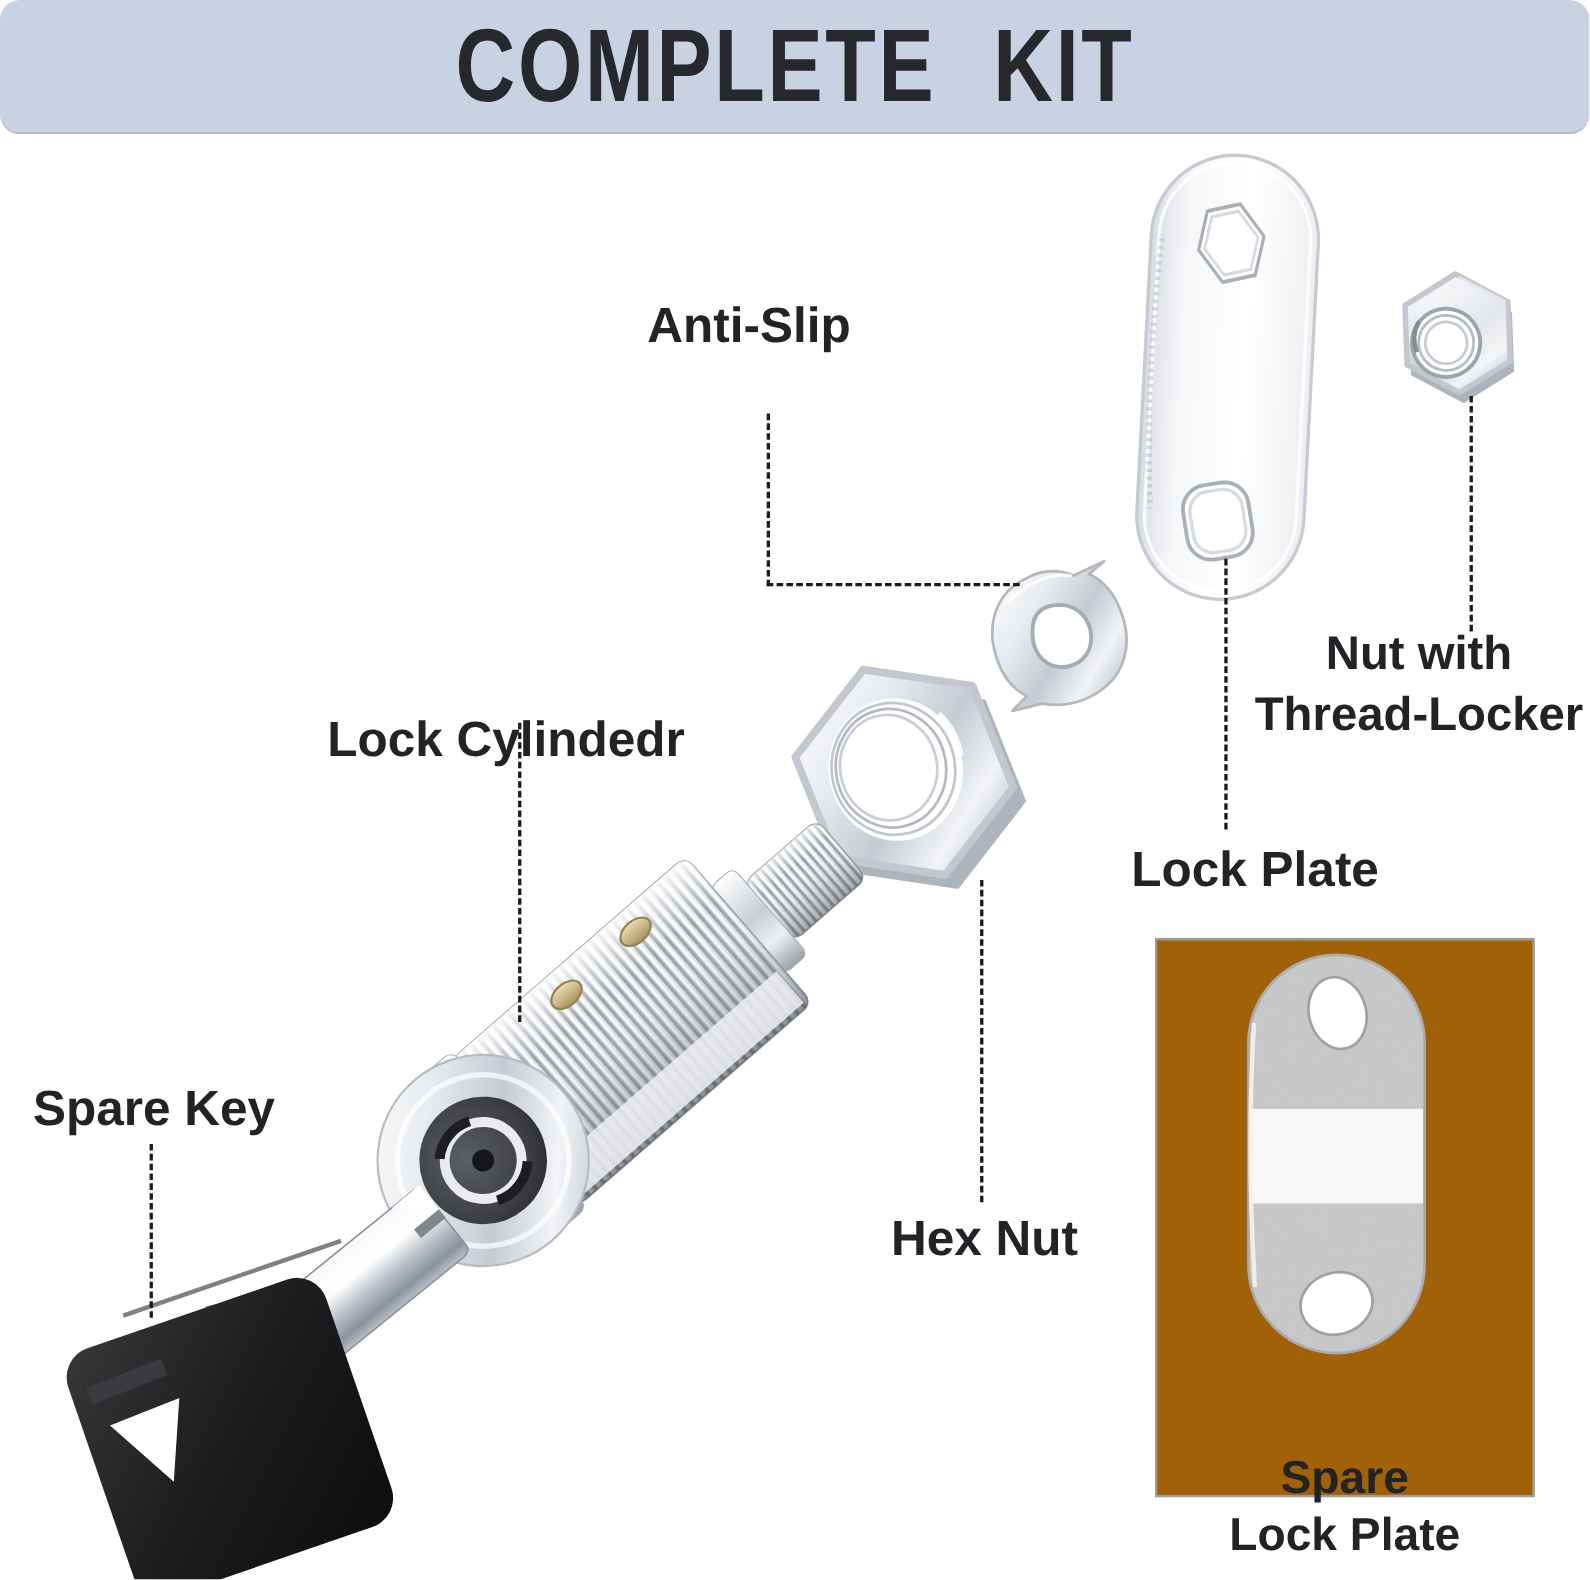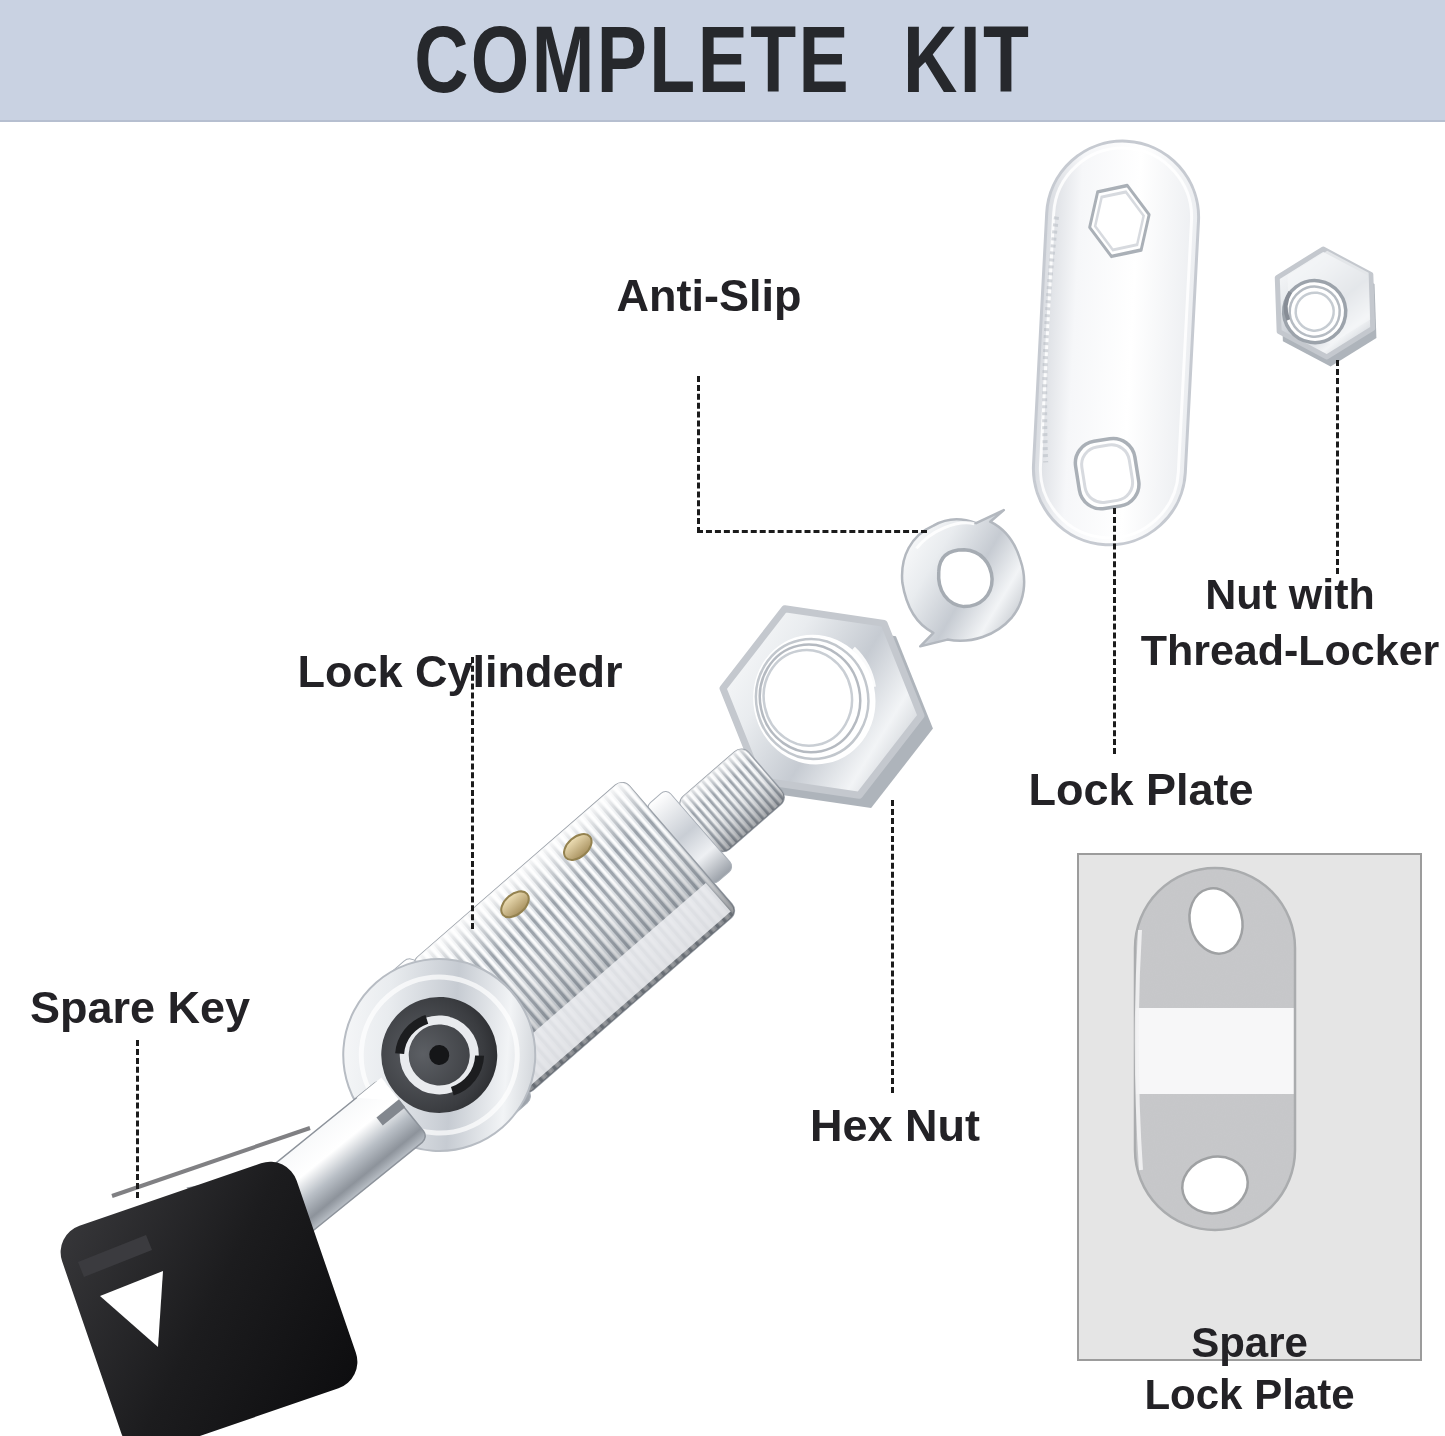--- a/index.html
+++ b/index.html
@@ -18,21 +18,21 @@
     position:relative;
     overflow:hidden;
   }
   .stage{position:absolute;inset:0;width:1445px;height:1436px;}
 
   
   .banner{
     position:absolute;left:0;top:0;width:1445px;height:122px;
     background:var(--banner-bg);
     border-bottom:2px solid #b6bfd0;
-    display:flex;align-items:center;justify-content:center;
+    display:flex;align-items:center;justify-content:center;border-radius:18px;
   }
   .banner-text{
     display:inline-block;
     font-size:94px;font-weight:bold;color:var(--banner-fg);
     letter-spacing:3px;word-spacing:.38em;line-height:1;
     transform:scaleX(.80);transform-origin:center;
     white-space:nowrap;
   }
 
   
@@ -46,23 +46,23 @@
   
   .leader{position:absolute;}
   .leader.v{border-left:3px dashed var(--leader);width:0;}
   .leader.elbow{
     border-left:3px dashed var(--leader);
     border-bottom:3px dashed var(--leader);
   }
 
   
   .spare-box{
-    position:absolute;left:1077px;top:853px;width:345px;height:508px;
+    position:absolute;left:1050px;top:853px;width:345px;height:508px;
     border:2px solid var(--panel-border);
-    background:#e5e5e5;
+    background:#a16207;
   }
   .spare-label{
     position:absolute;left:0;right:0;top:462px;
     font-size:42px;line-height:52px;font-weight:bold;
     color:var(--label-fg);text-align:center;
   }
   .spare-label span{display:block;}
 
   svg.parts{position:absolute;left:0;top:0;pointer-events:none;}
 </style>
@@ -255,21 +255,21 @@
     </g>
   </svg>
 
   <div class="leader elbow" style="left:697px;top:376px;width:230px;height:157px;"></div>
   <div class="leader v" style="left:471px;top:657px;height:272px;"></div>
   <div class="leader v" style="left:136px;top:1040px;height:158px;"></div>
   <div class="leader v" style="left:891px;top:800px;height:293px;"></div>
   <div class="leader v" style="left:1113px;top:508px;height:246px;"></div>
   <div class="leader v" style="left:1336px;top:360px;height:214px;"></div>
 
-  <div class="label" style="left:512px;top:268px;width:394px;">
+  <div class="label" style="left:484px;top:268px;width:394px;">
     <span>Anti-Slip</span>
   </div>
 
   <div class="label" style="left:240px;top:596px;width:440px;margin-top:48px;">
     <span>Lock Cylindedr</span>
   </div>
 
   <div class="label" style="left:30px;top:980px;width:220px;">
     <span>Spare Key</span>
   </div>

